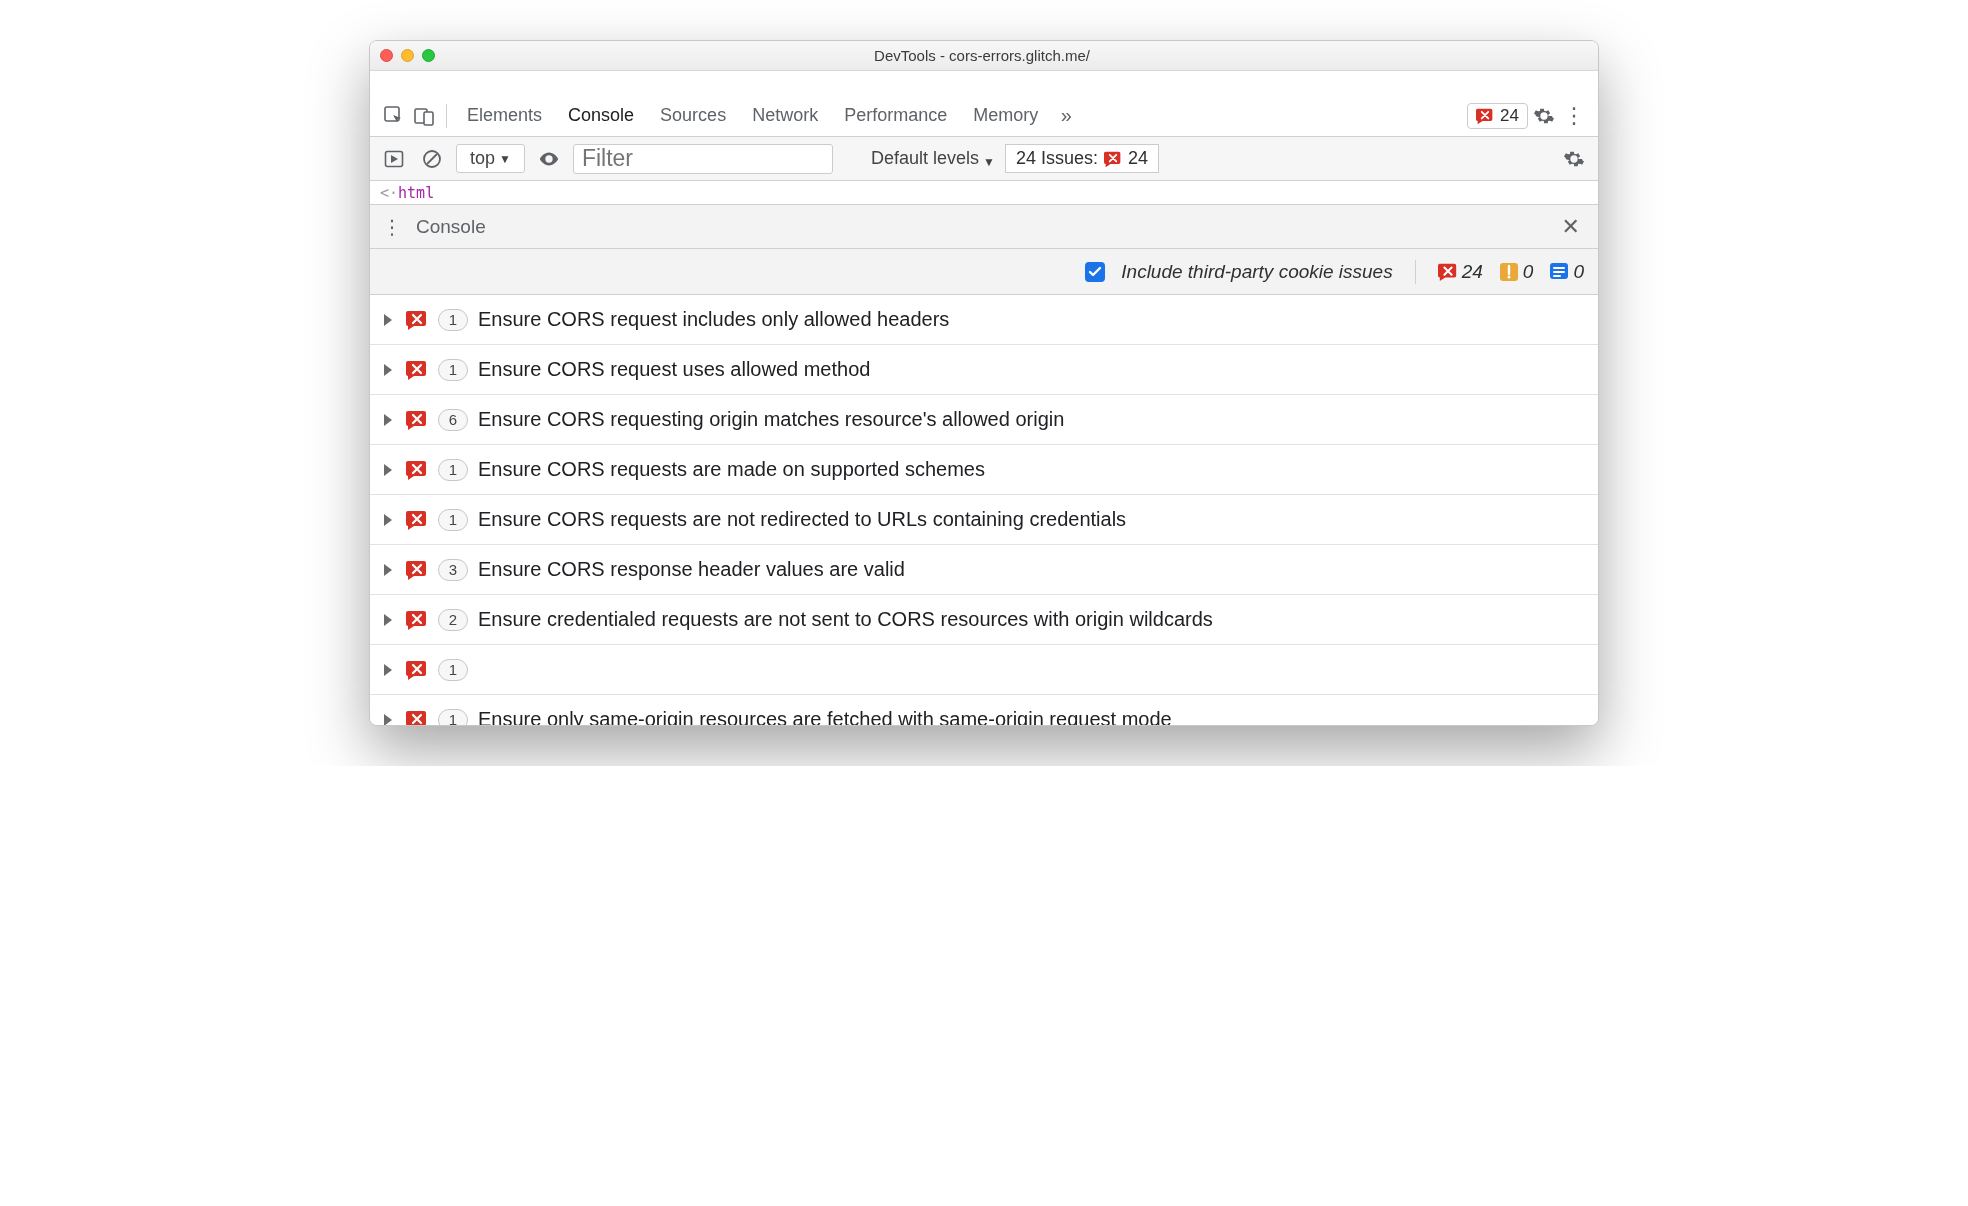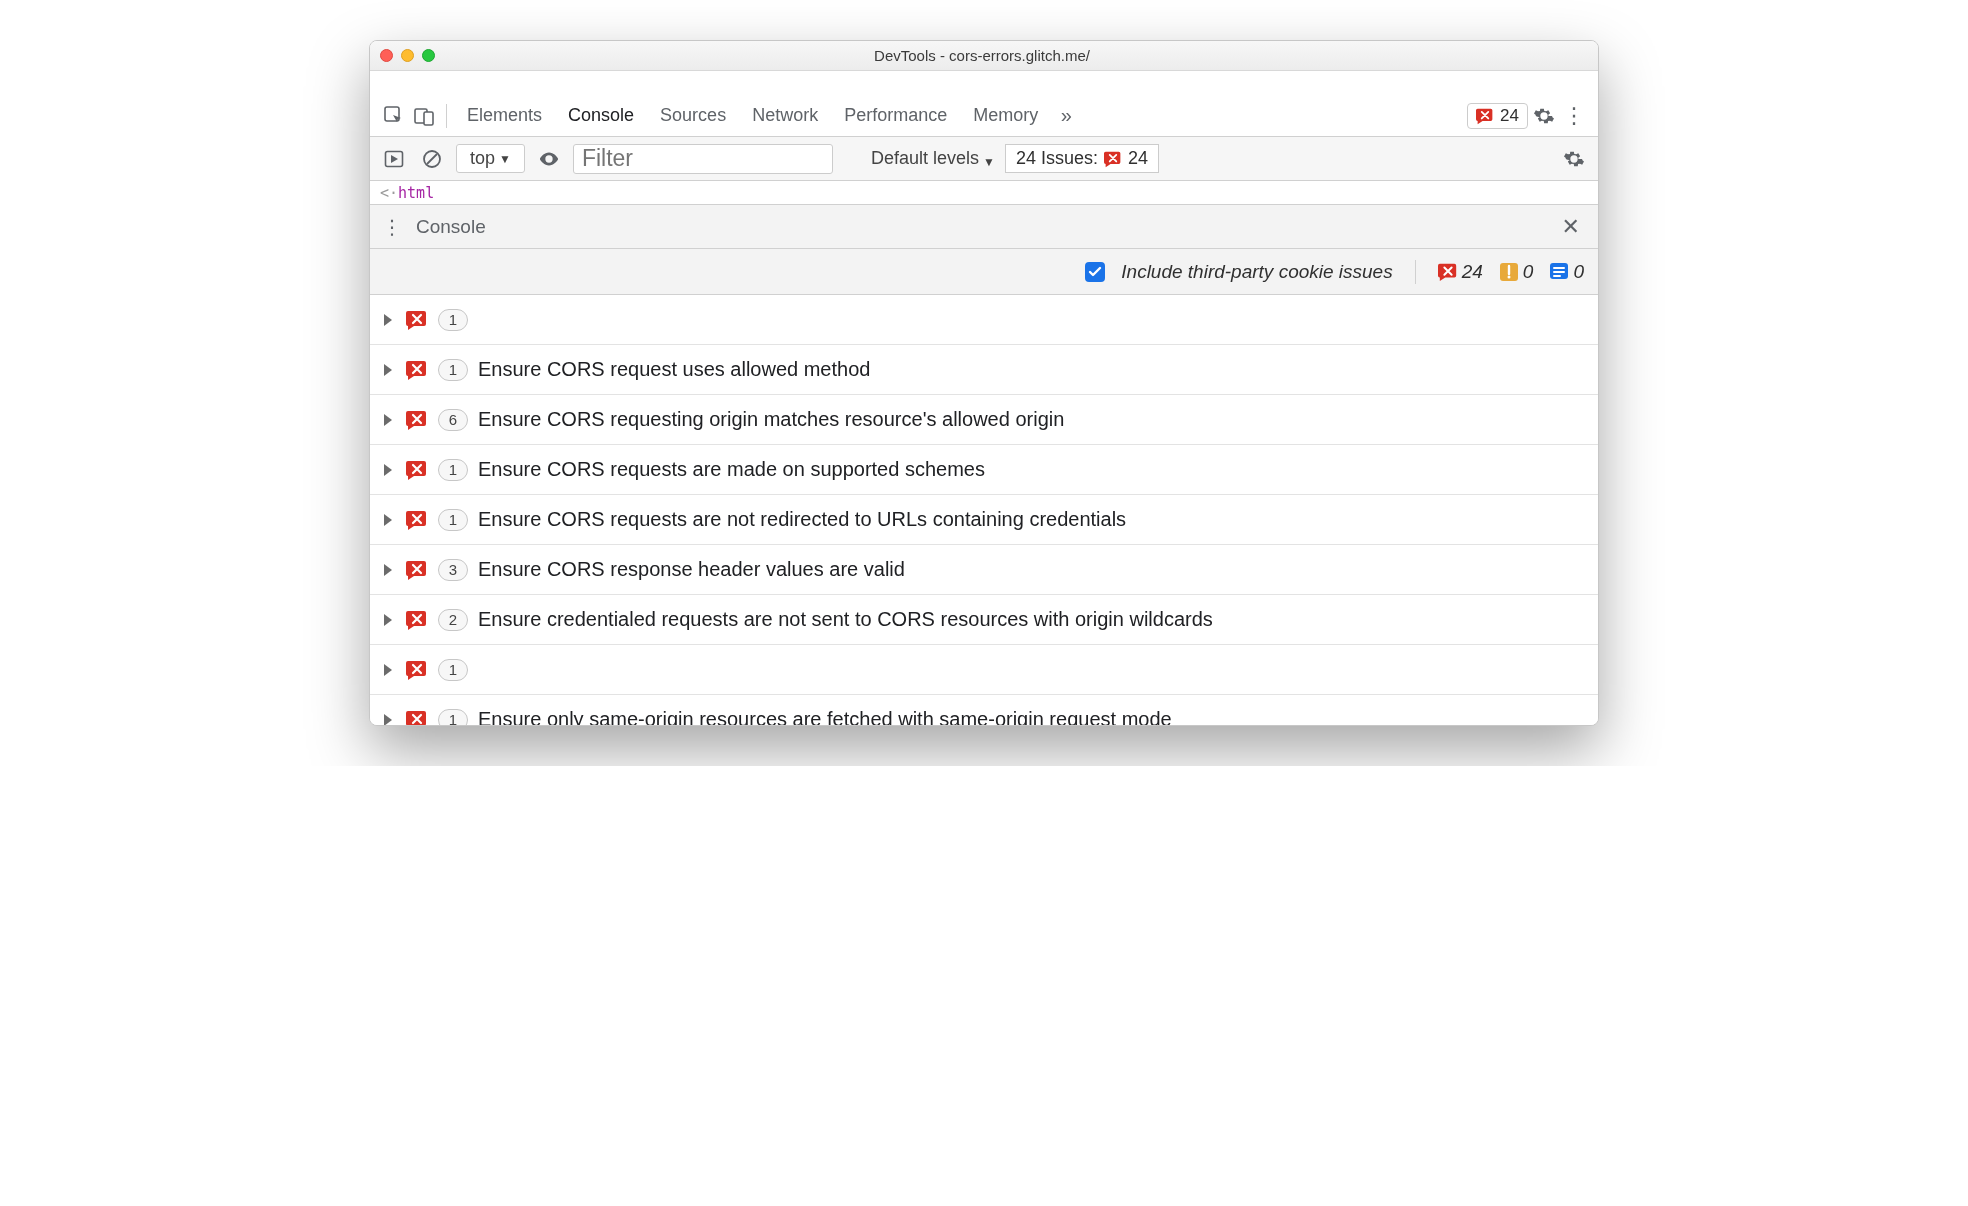--- a/index.html
+++ b/index.html
@@ -330,20 +330,21 @@
     </div>
   </div>
 
   <div class="issues">
     <div class="issue">
       <div class="disclosure"></div>
       <svg width="22" height="22" viewBox="0 0 22 22" class="svg-error">
           <use href="#ic-error"></use>
         </svg>
       <div class="count-badge">1</div>
+      <span>Ensure CORS request includes only allowed headers</span>
     </div>
     <div class="issue">
       <div class="disclosure"></div>
       <svg width="22" height="22" viewBox="0 0 22 22" class="svg-error">
           <use href="#ic-error"></use>
         </svg>
       <div class="count-badge">1</div>
       <span>Ensure CORS request uses allowed method</span>
     </div>
     <div class="issue">

